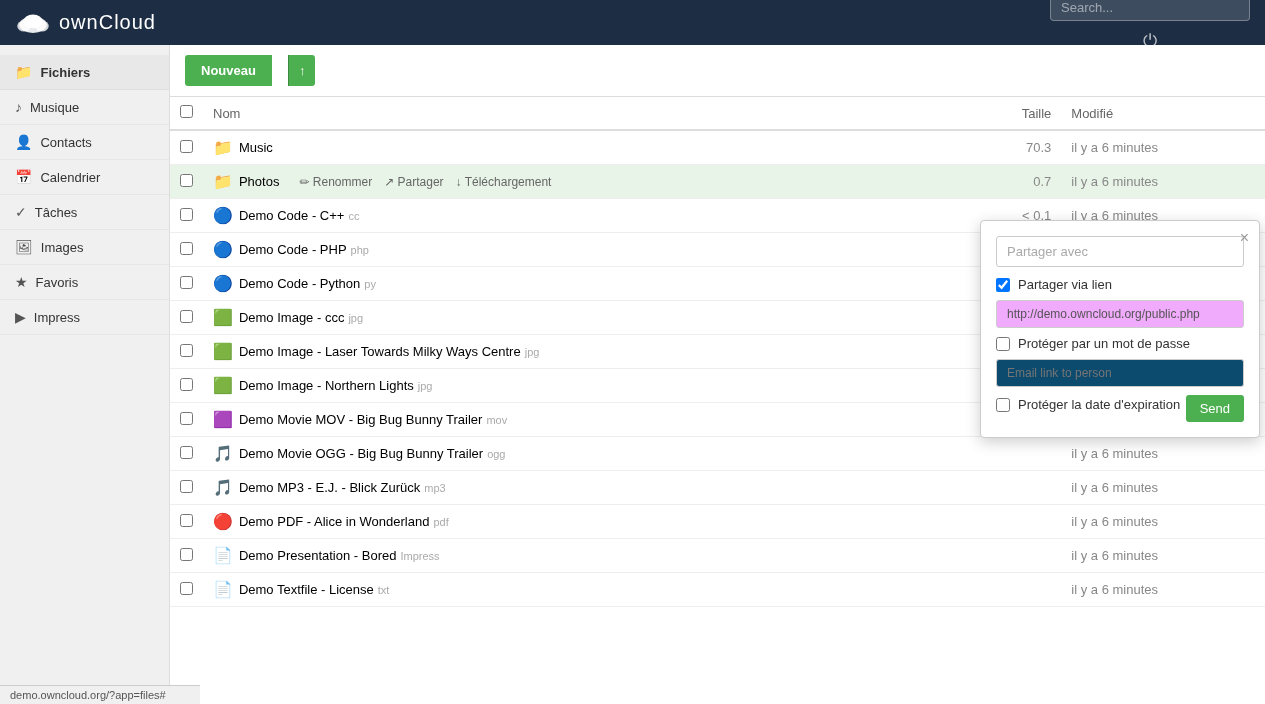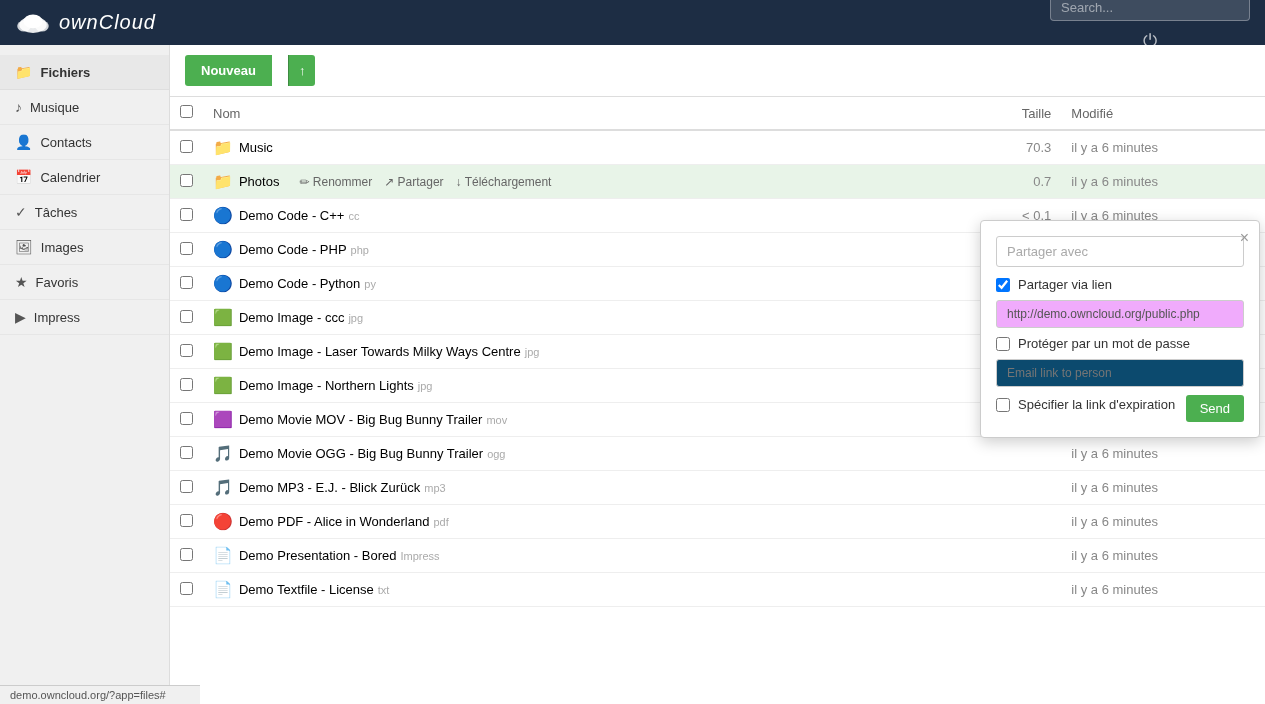--- a/index.html
+++ b/index.html
@@ -21,21 +21,20 @@
     }
     .logo-icon {
       width: 36px;
       height: 24px;
     }
     .logo-text {
       color: #fff;
       font-size: 20px;
       font-weight: 300;
       letter-spacing: 1px;
-      font-style: italic;
     }
     .header-right {
       display: flex;
       align-items: center;
       gap: 10px;
       flex-direction: column;
     }
     .search-bar {
       background: rgba(255,255,255,0.15);
       border: 1px solid rgba(255,255,255,0.3);
@@ -572,21 +571,21 @@
       </div>
       <input class="share-link-input" type="text" value="http://demo.owncloud.org/public.php" style="">
       <div class="share-option">
         <input type="checkbox" style="">
         <label>Protéger par un mot de passe</label>
       </div>
       <input class="email-link-input" type="text" placeholder="Email link to person" style="">
       <div class="share-popup-bottom">
         <div class="share-option">
           <input type="checkbox" style="">
-          <label>Spécifier la link d'expiration</label>
+          <label>Protéger la date d'expiration</label>
         </div>
         <button class="send-btn">Send</button>
       </div>
     </div>
   </div>
 </div>
 
 <div class="status-bar">
   <span>demo.owncloud.org/?app=files#</span>
 </div>

